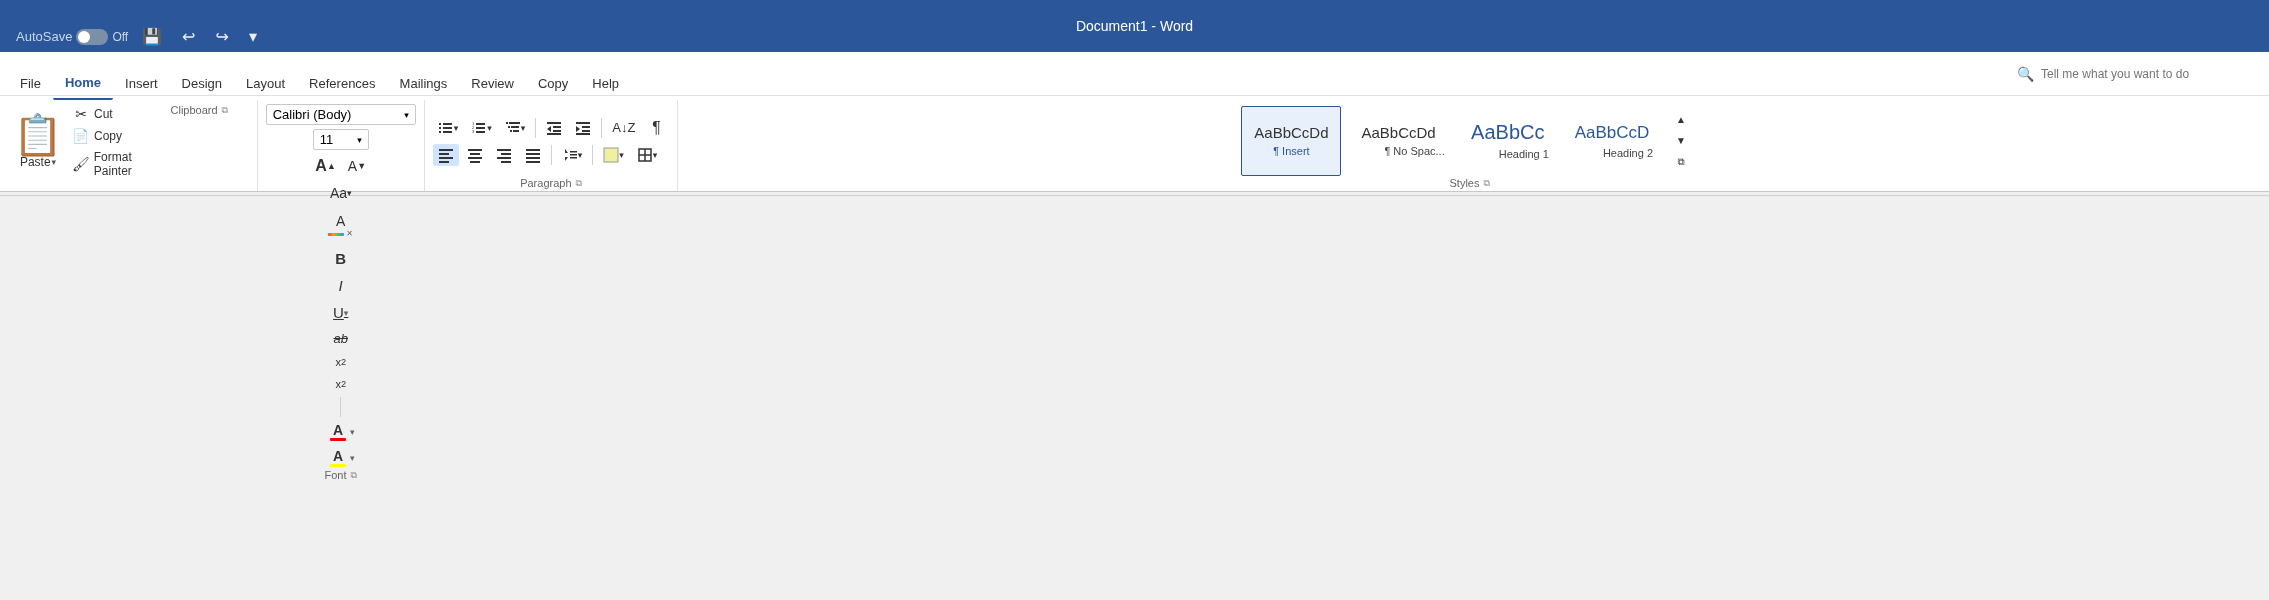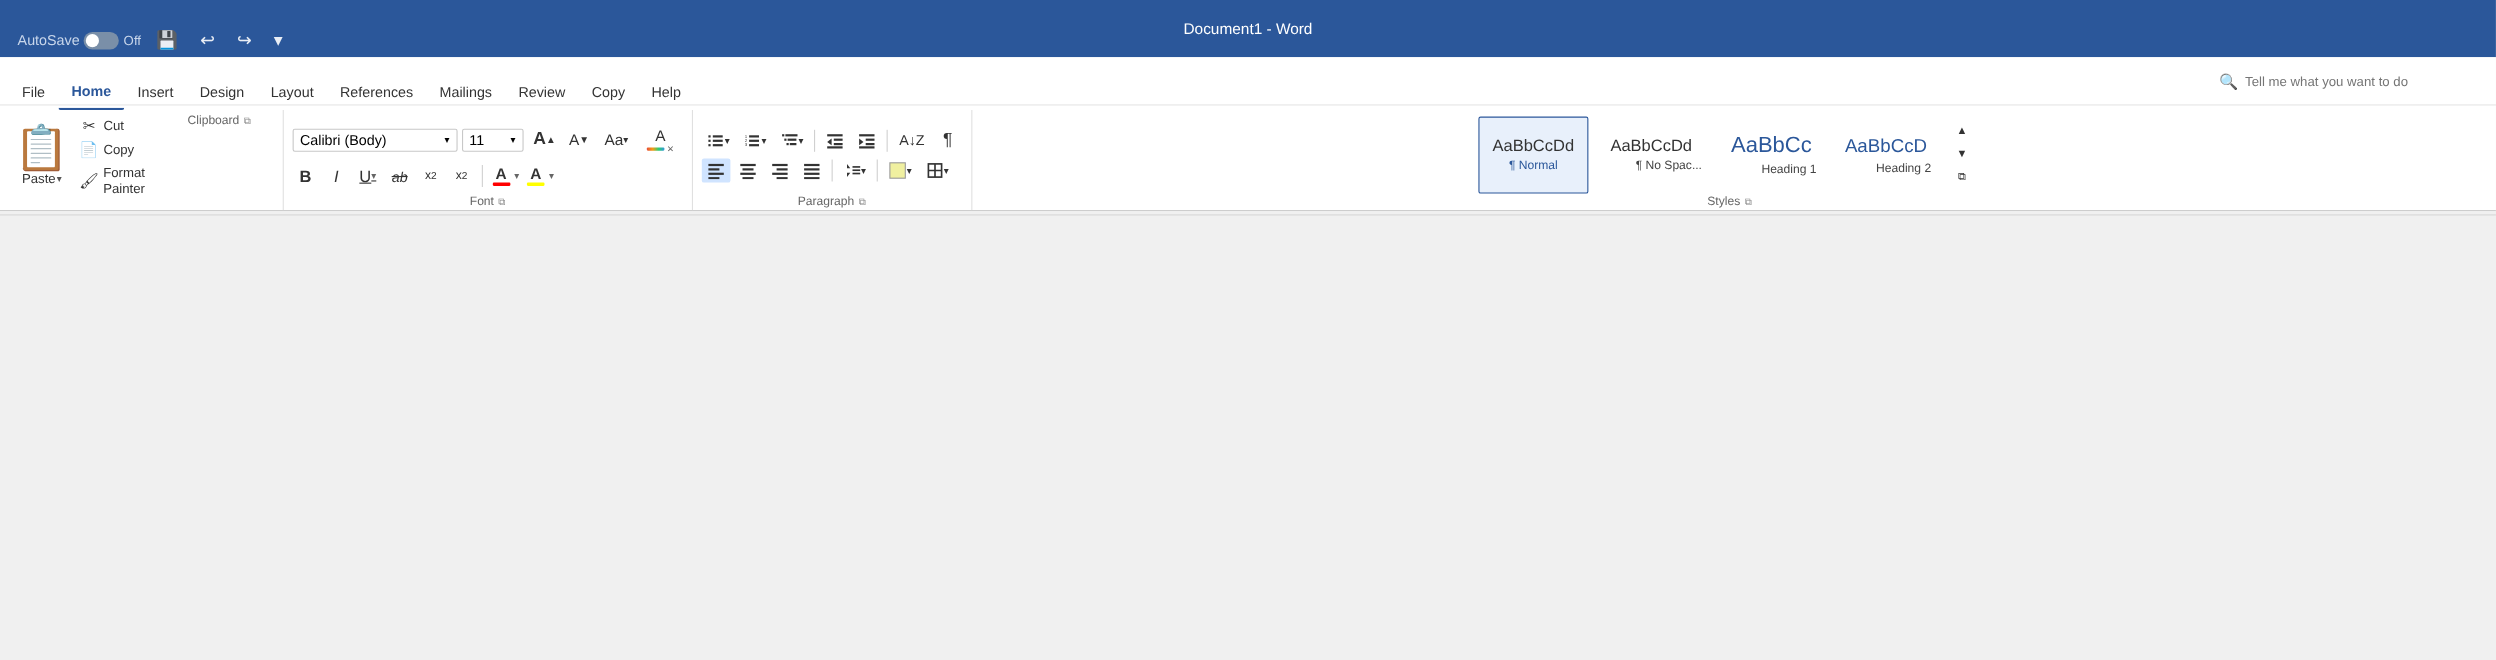--- a/index.html
+++ b/index.html
@@ -185,20 +185,21 @@
     
     .font-group-content {
       display: flex;
       flex-direction: column;
       gap: 4px;
     }
     .font-row1, .font-row2 {
       display: flex;
       align-items: center;
       gap: 4px;
+      flex-direction: column;
     }
     .font-dropdown {
       border: 1px solid #c8c8c8;
       border-radius: 2px;
       padding: 2px 6px;
       font-size: 13px;
       width: 150px;
       cursor: pointer;
       display: flex;
       align-items: center;
@@ -632,21 +633,21 @@
       <span class="ribbon-group-label">Paragraph</span>
       <span class="group-expander">⧉</span>
     </div>
   </div>
 
   <div class="ribbon-group" style="padding-bottom:0;border-right:none;flex:1;">
     <div class="styles-content">
 
       <div class="style-item">
         <div style="font-size:15px;color:#333;">AaBbCcDd</div>
-        <div class="style-label-blue">¶ Normal</div>
+        <div class="style-label-blue">¶ Insert</div>
       </div>
 
       <div class="style-item">
         <div style="font-size:15px;color:#333;">AaBbCcDd</div>
         <div class="style-label">¶ No Spac...</div>
       </div>
 
       <div class="style-item">
         <div style="font-size:20px;color:#2b579a;font-weight:normal;">AaBbCc</div>
         <div class="style-label">Heading 1</div>

